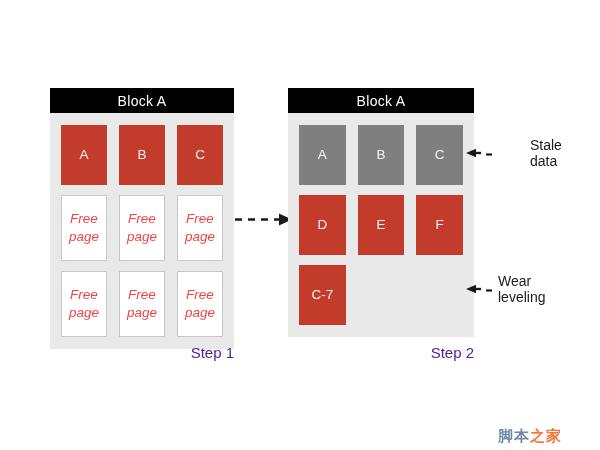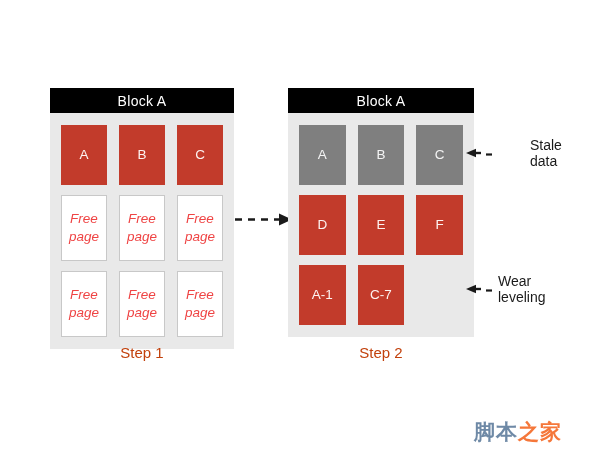--- a/index.html
+++ b/index.html
@@ -22,33 +22,33 @@
     height:60px;display:flex;align-items:center;justify-content:center;
     text-align:center;font-size:13.5px;line-height:1.3;
   }
   .cell.used{background:var(--cell-red,#c23b2b);color:#fdf3f1;}
   .cell.stale{background:var(--cell-gray,#7f7f7f);color:#f4f4f4;}
   .cell.free{
     background:#fff;border:1px solid var(--free-border,#c8c8c8);
     color:#ef4444;padding:2px;font-style:italic;
   }
   .caption{
-    position:absolute;top:344px;text-align:center;
-    font-size:15px;color:#c2410c;
+    position:absolute;top:344px;text-align:right;
+    font-size:15px;color:#4c1d95;
   }
   .mid-arrow{position:absolute;left:234px;top:213px;width:58px;height:13px;}
   .annotation{
     position:absolute;display:flex;align-items:center;gap:5px;
   }
   .ann-arrow{flex:0 0 auto;display:block;}
   .ann-text{font-size:14px;line-height:16px;color:#1a1a1a;}
   .watermark{
     position:absolute;right:6px;bottom:6px;text-align:right;line-height:1.15;
   }
-  .wm-line1{font-size:21px;font-weight:bold;letter-spacing:1px;}
+  .wm-line1{font-size:15px;font-weight:bold;letter-spacing:1px;}
   .wm-line2{font-size:15px;font-family:"Liberation Mono",monospace;}
   .wm-cn-blue{color:var(--wm-blue,#6e89a6);}
   .wm-cn-orange{color:var(--wm-orange,#f5773a);}
   .wm-jb-blue{color:var(--wm-jb-blue,#5a86b5);}
   .wm-jb-orange{color:var(--wm-jb-orange,#ef7721);}
 </style>
 </head>
 <body>
 
 <div class="canvas">
@@ -76,21 +76,20 @@
 
   <div class="block" style="left:288px;top:88px;width:186px;">
     <div class="block-header">Block A</div>
     <div class="block-body">
       <div class="cell stale">A</div>
       <div class="cell stale">B</div>
       <div class="cell stale">C</div>
       <div class="cell used">D</div>
       <div class="cell used">E</div>
       <div class="cell used">F</div>
-      <div class="cell used">A-1</div>
       <div class="cell used">C-7</div>
     </div>
   </div>
   <div class="caption" style="left:288px;width:186px;">Step 2</div>
 
   <div class="annotation" style="left:466px;top:137px;gap:37px;">
     <svg class="ann-arrow" width="27" height="10" viewBox="0 0 27 10">
       <polygon points="0,5 10,0.8 10,9.2" fill="#1a1a1a"></polygon>
       <line x1="9" y1="5" x2="15" y2="5" stroke="#1a1a1a" stroke-width="2.4"></line>
       <line x1="20" y1="6.5" x2="26" y2="6.5" stroke="#1a1a1a" stroke-width="2.2"></line>

